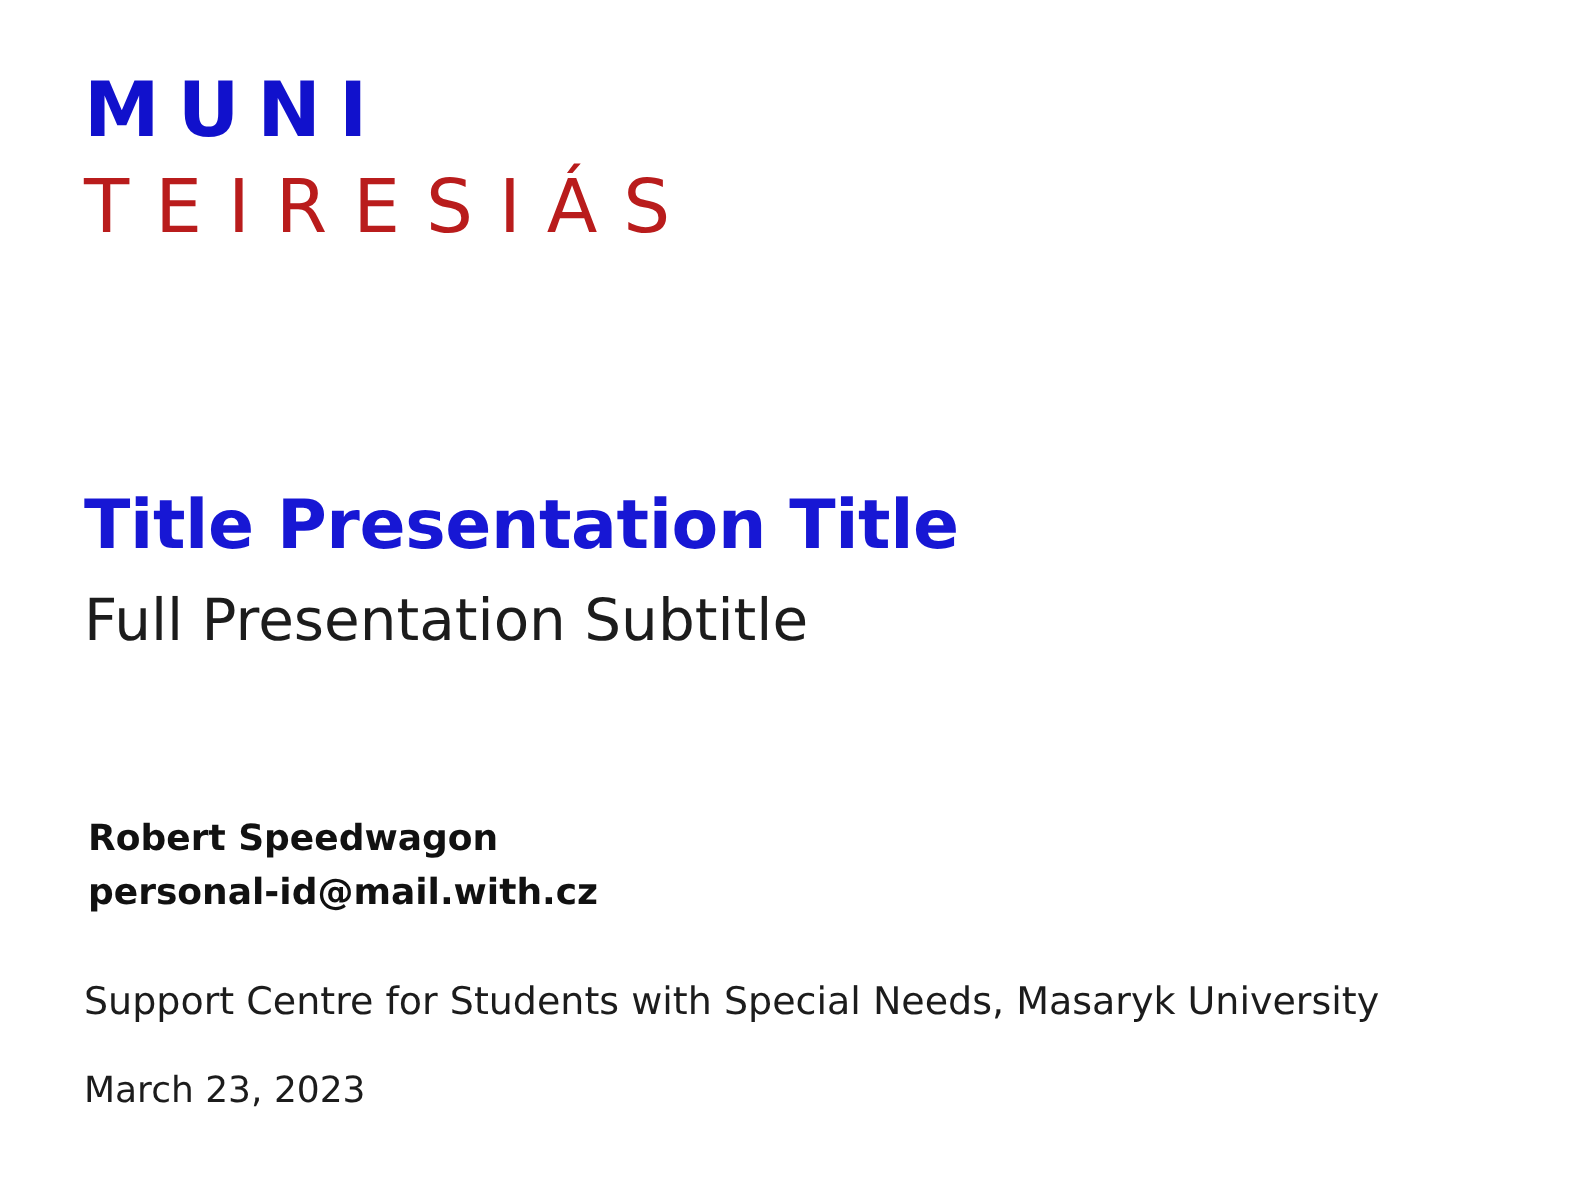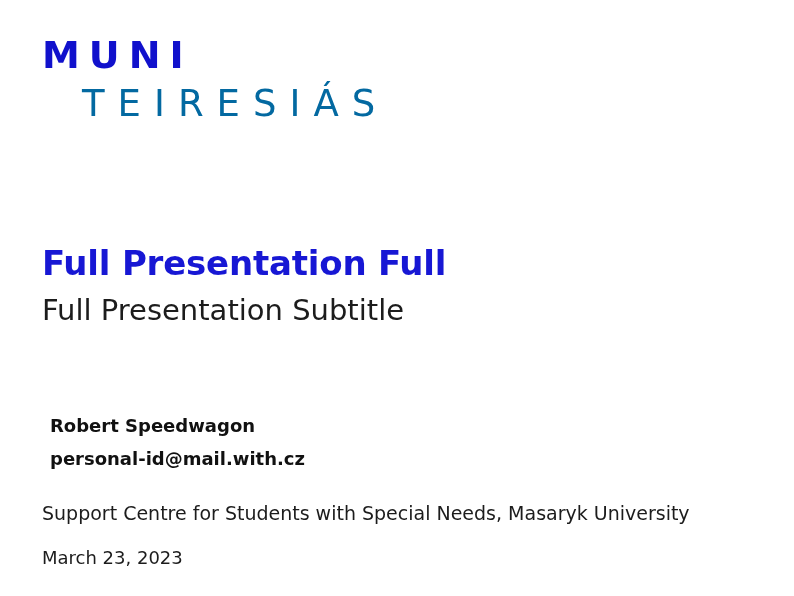--- a/index.html
+++ b/index.html
@@ -31,29 +31,28 @@
   .logo-muni {
     color: #1111cc;
     font-family: "DejaVu Sans", sans-serif;
     font-weight: 700;
     font-size: 38px;
     line-height: 42px;
     letter-spacing: 9px;
     white-space: nowrap;
   }
   .logo-teiresias {
-    color: #0369a1;
+    color: #b91c1c;
     font-family: "DejaVu Sans", sans-serif;
     font-weight: 400;
     font-size: 37px;
     line-height: 44px;
     letter-spacing: 13px;
     white-space: nowrap;
     margin-top: 6px;
-    margin-left: 40px;
   }
 
   
   .title-block {
     position: absolute;
     left: 42px;
     top: 243px;
     width: 700px;
   }
   .presentation-title {
@@ -83,21 +82,21 @@
     top: 405px;
     width: 700px;
   }
   .author-name,
   .author-email {
     color: #111111;
     font-family: "DejaVu Sans", sans-serif;
     font-weight: 700;
     font-size: 18px;
     line-height: 25px;
-    margin: 8px;
+    margin: 2px;
     white-space: nowrap;
   }
   .affiliation {
     color: #1c1c1c;
     font-family: "DejaVu Sans", sans-serif;
     font-weight: 400;
     font-size: 19px;
     line-height: 22px;
     margin: 31px 0 4px 0;
     white-space: nowrap;
@@ -116,21 +115,21 @@
 <body>
 
 <div class="slide">
 
   <div class="logo-block">
     <div class="logo-muni">MUNI</div>
     <div class="logo-teiresias">TEIRESIÁS</div>
   </div>
 
   <div class="title-block">
-    <h1 class="presentation-title">Full Presentation Full</h1>
+    <h1 class="presentation-title">Title Presentation Title</h1>
     <p class="presentation-subtitle">Full Presentation Subtitle</p>
   </div>
 
   <div class="author-block">
     <p class="author-name">Robert Speedwagon</p>
     <p class="author-email">personal-id@mail.with.cz</p>
     <p class="affiliation">Support Centre for Students with Special Needs, Masaryk University</p>
     <p class="date-line">March 23, 2023</p>
   </div>
 

